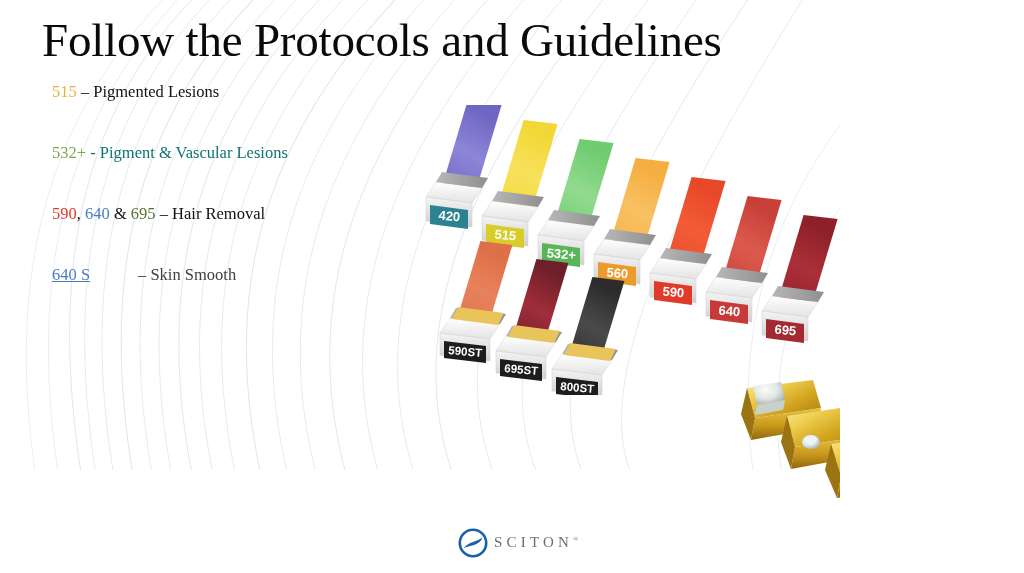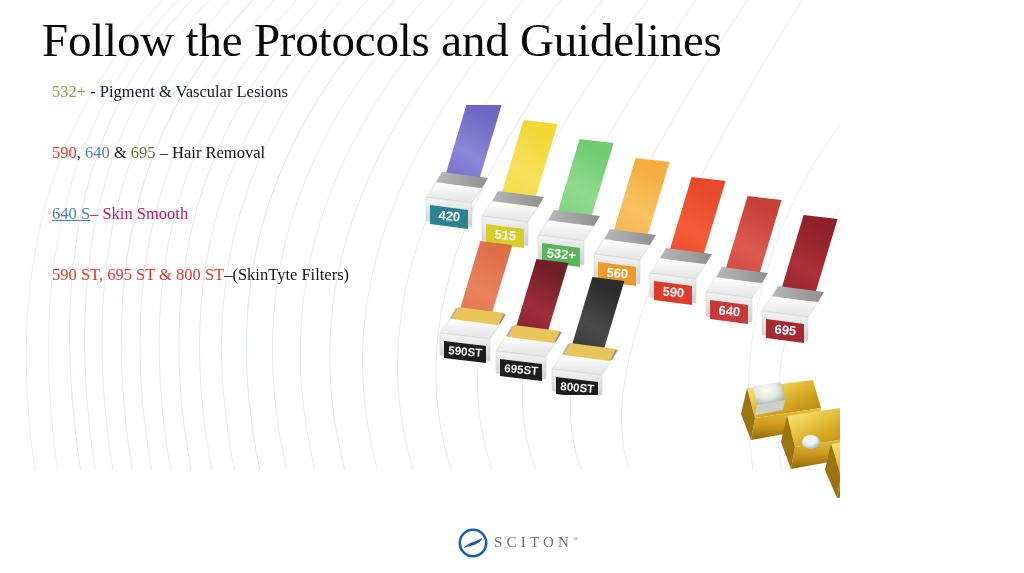--- a/index.html
+++ b/index.html
@@ -237,24 +237,24 @@
         <text x="6" y="24">BACK</text>
         <text x="44" y="20">LEFT</text>
         <text x="5" y="44">RIGHT</text>
         <text x="26" y="58">DOWN</text>
       </g>
       <text x="39" y="44" fill="#e3b93c" font-family="Liberation Sans, sans-serif" font-size="2.6">FORWARD</text>
     </svg>
   </div>
 
   <div id="bullets">
-      <div class="bullet"><span class="code" style="color: rgb(125, 168, 79);">532+</span><span class="code" style="color: #0f172a;"> - Pigment &amp; Vascular Lesions</span></div>
+      <div class="bullet"><span class="code" style="color: rgb(229, 181, 58);">515</span><span class="code" style="color: rgb(17, 17, 17);"> – Pigmented Lesions</span></div>
+      <div class="bullet"><span class="code" style="color: rgb(125, 168, 79);">532+</span><span class="code" style="color: #0f766e;"> - Pigment &amp; Vascular Lesions</span></div>
       <div class="bullet"><span class="code" style="color: rgb(224, 58, 40);">590</span><span class="code" style="color: rgb(17, 17, 17);">, </span><span class="code" style="color: rgb(75, 124, 192);">640</span><span class="code" style="color: rgb(17, 17, 17);"> &amp; </span><span class="code" style="color: rgb(92, 114, 50);">695</span><span class="code" style="color: rgb(17, 17, 17);"> – Hair Removal</span></div>
-      <div class="bullet"><span class="code" style="color: rgb(75, 124, 192); text-decoration: underline;">640 S</span><span class="code" style="color: #be185d;">– Skin Smooth</span></div>
-      <div class="bullet"><span class="code" style="color: rgb(224, 58, 40);">590 ST,  695 ST &amp; 800 ST</span><span class="code" style="color: rgb(17, 17, 17);">–(SkinTyte Filters)</span></div>
+      <div class="bullet"><span class="code" style="color: rgb(75, 124, 192); text-decoration: underline;">640 S</span><span class="code" style="color: #404040; margin-left: 48px;">– Skin Smooth</span></div>
     </div>
 
   <svg id="filters-art" viewBox="0 0 470 290">
     <defs>
       <linearGradient id="casetop" x1="0" y1="0" x2="0" y2="1">
         <stop offset="0%" stop-color="#ffffff"></stop>
         <stop offset="100%" stop-color="#e3e3e3"></stop>
       </linearGradient>
       <linearGradient id="casegray" x1="0" y1="0" x2="1" y2="0">
         <stop offset="0%" stop-color="#b7b7b7"></stop>

